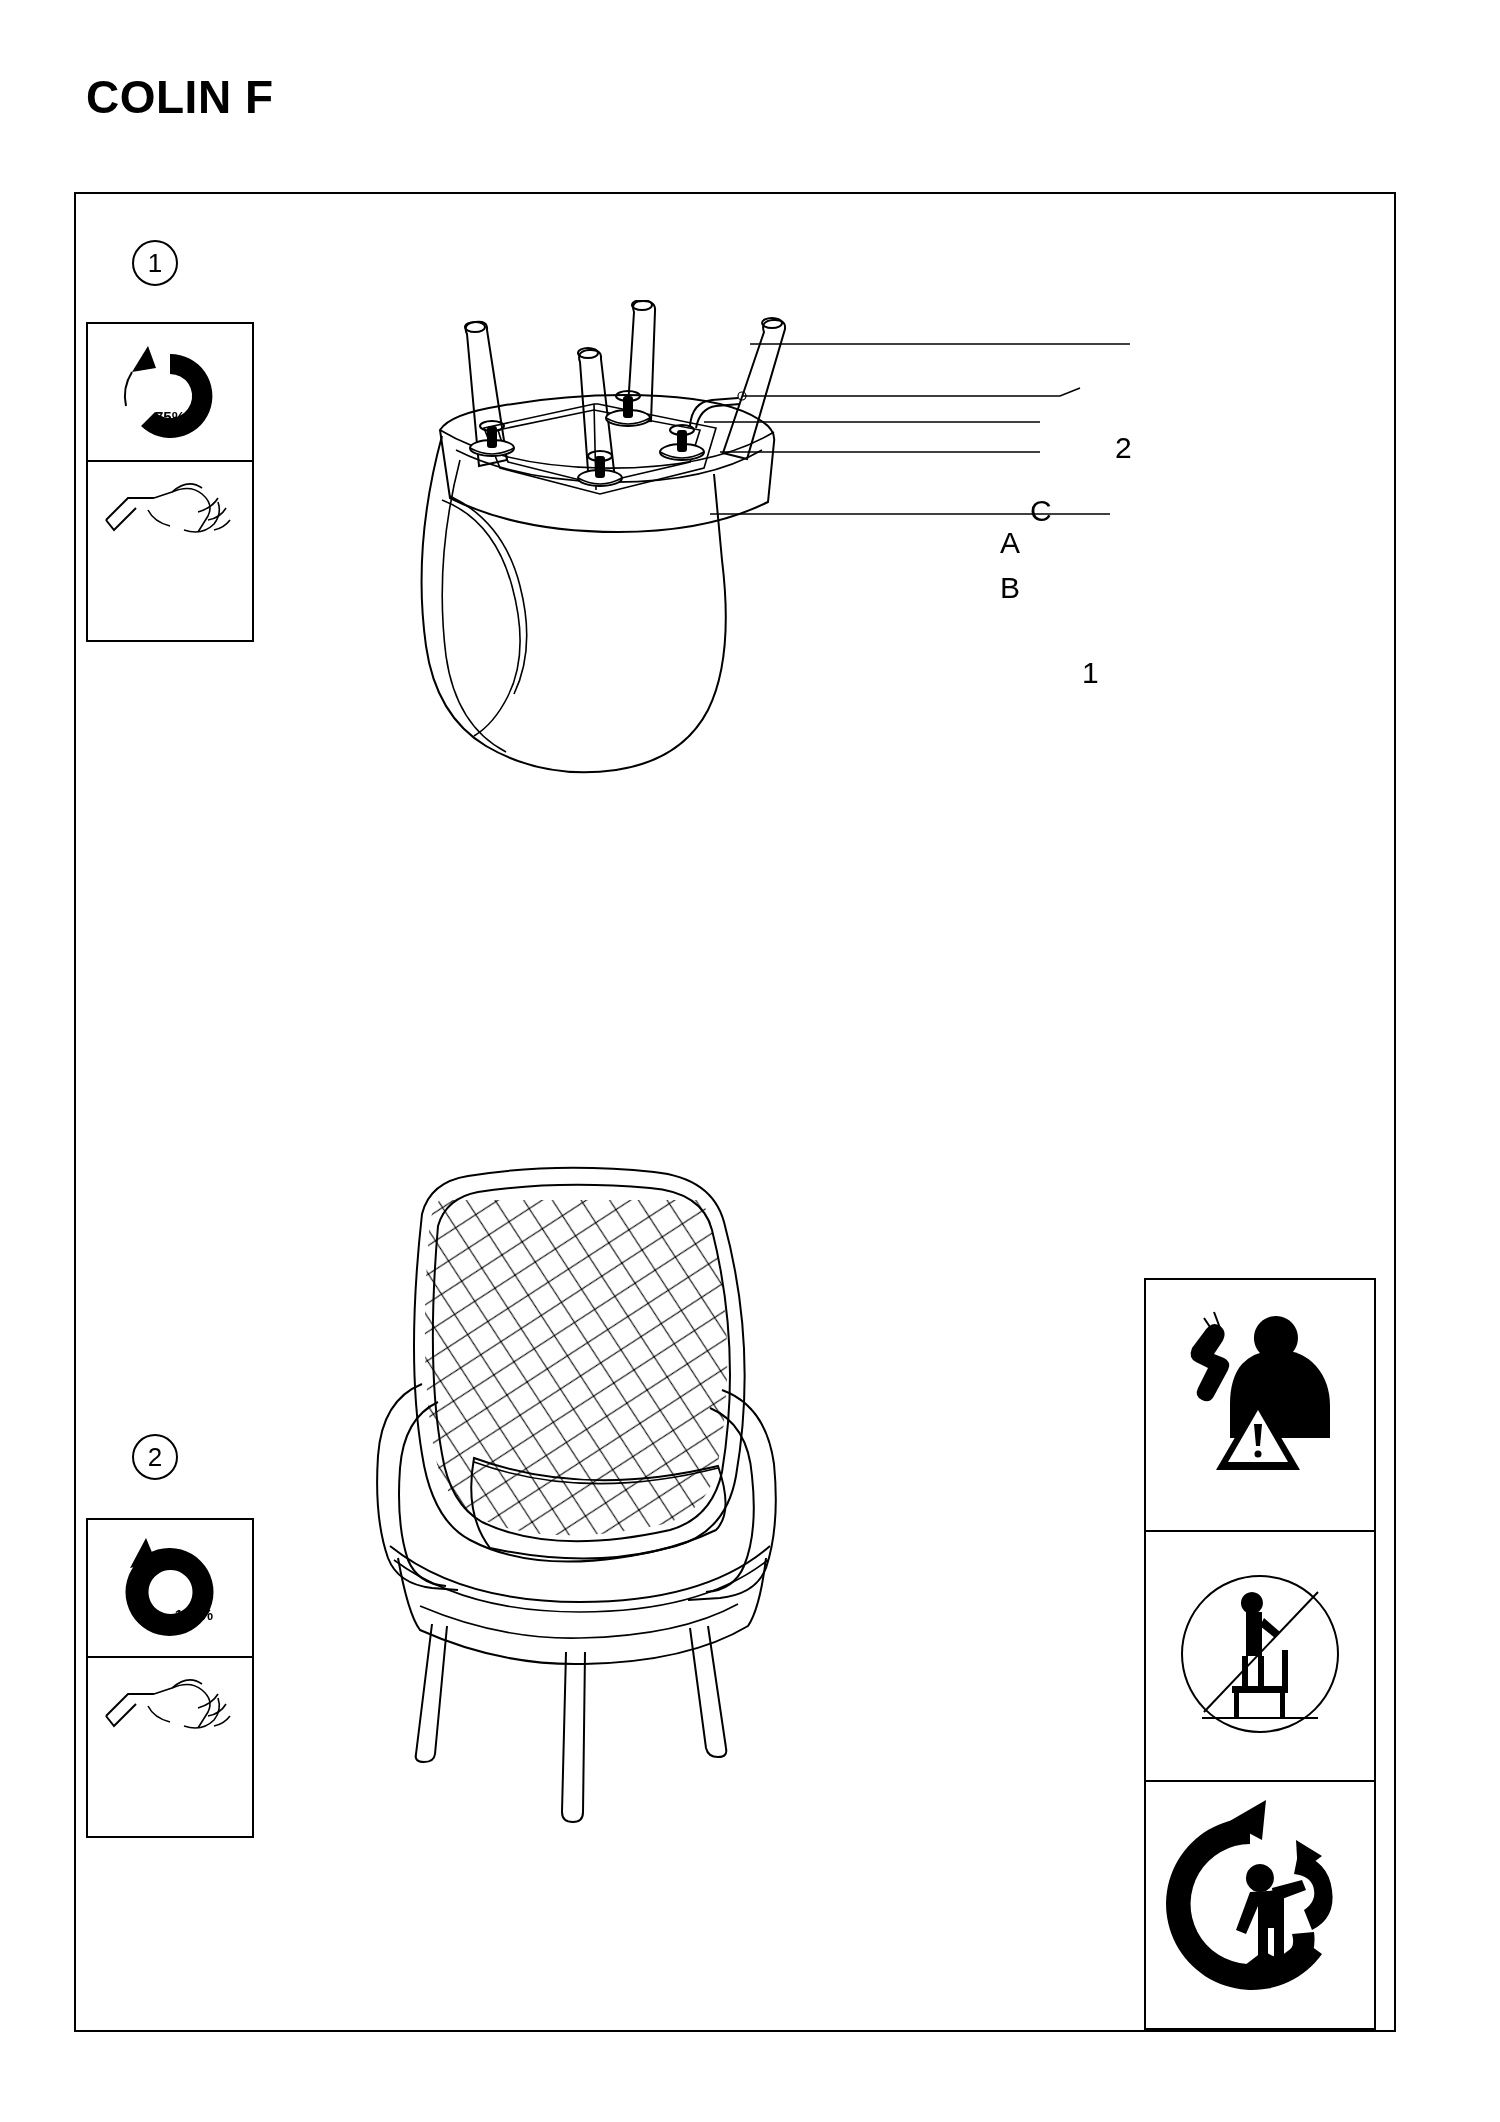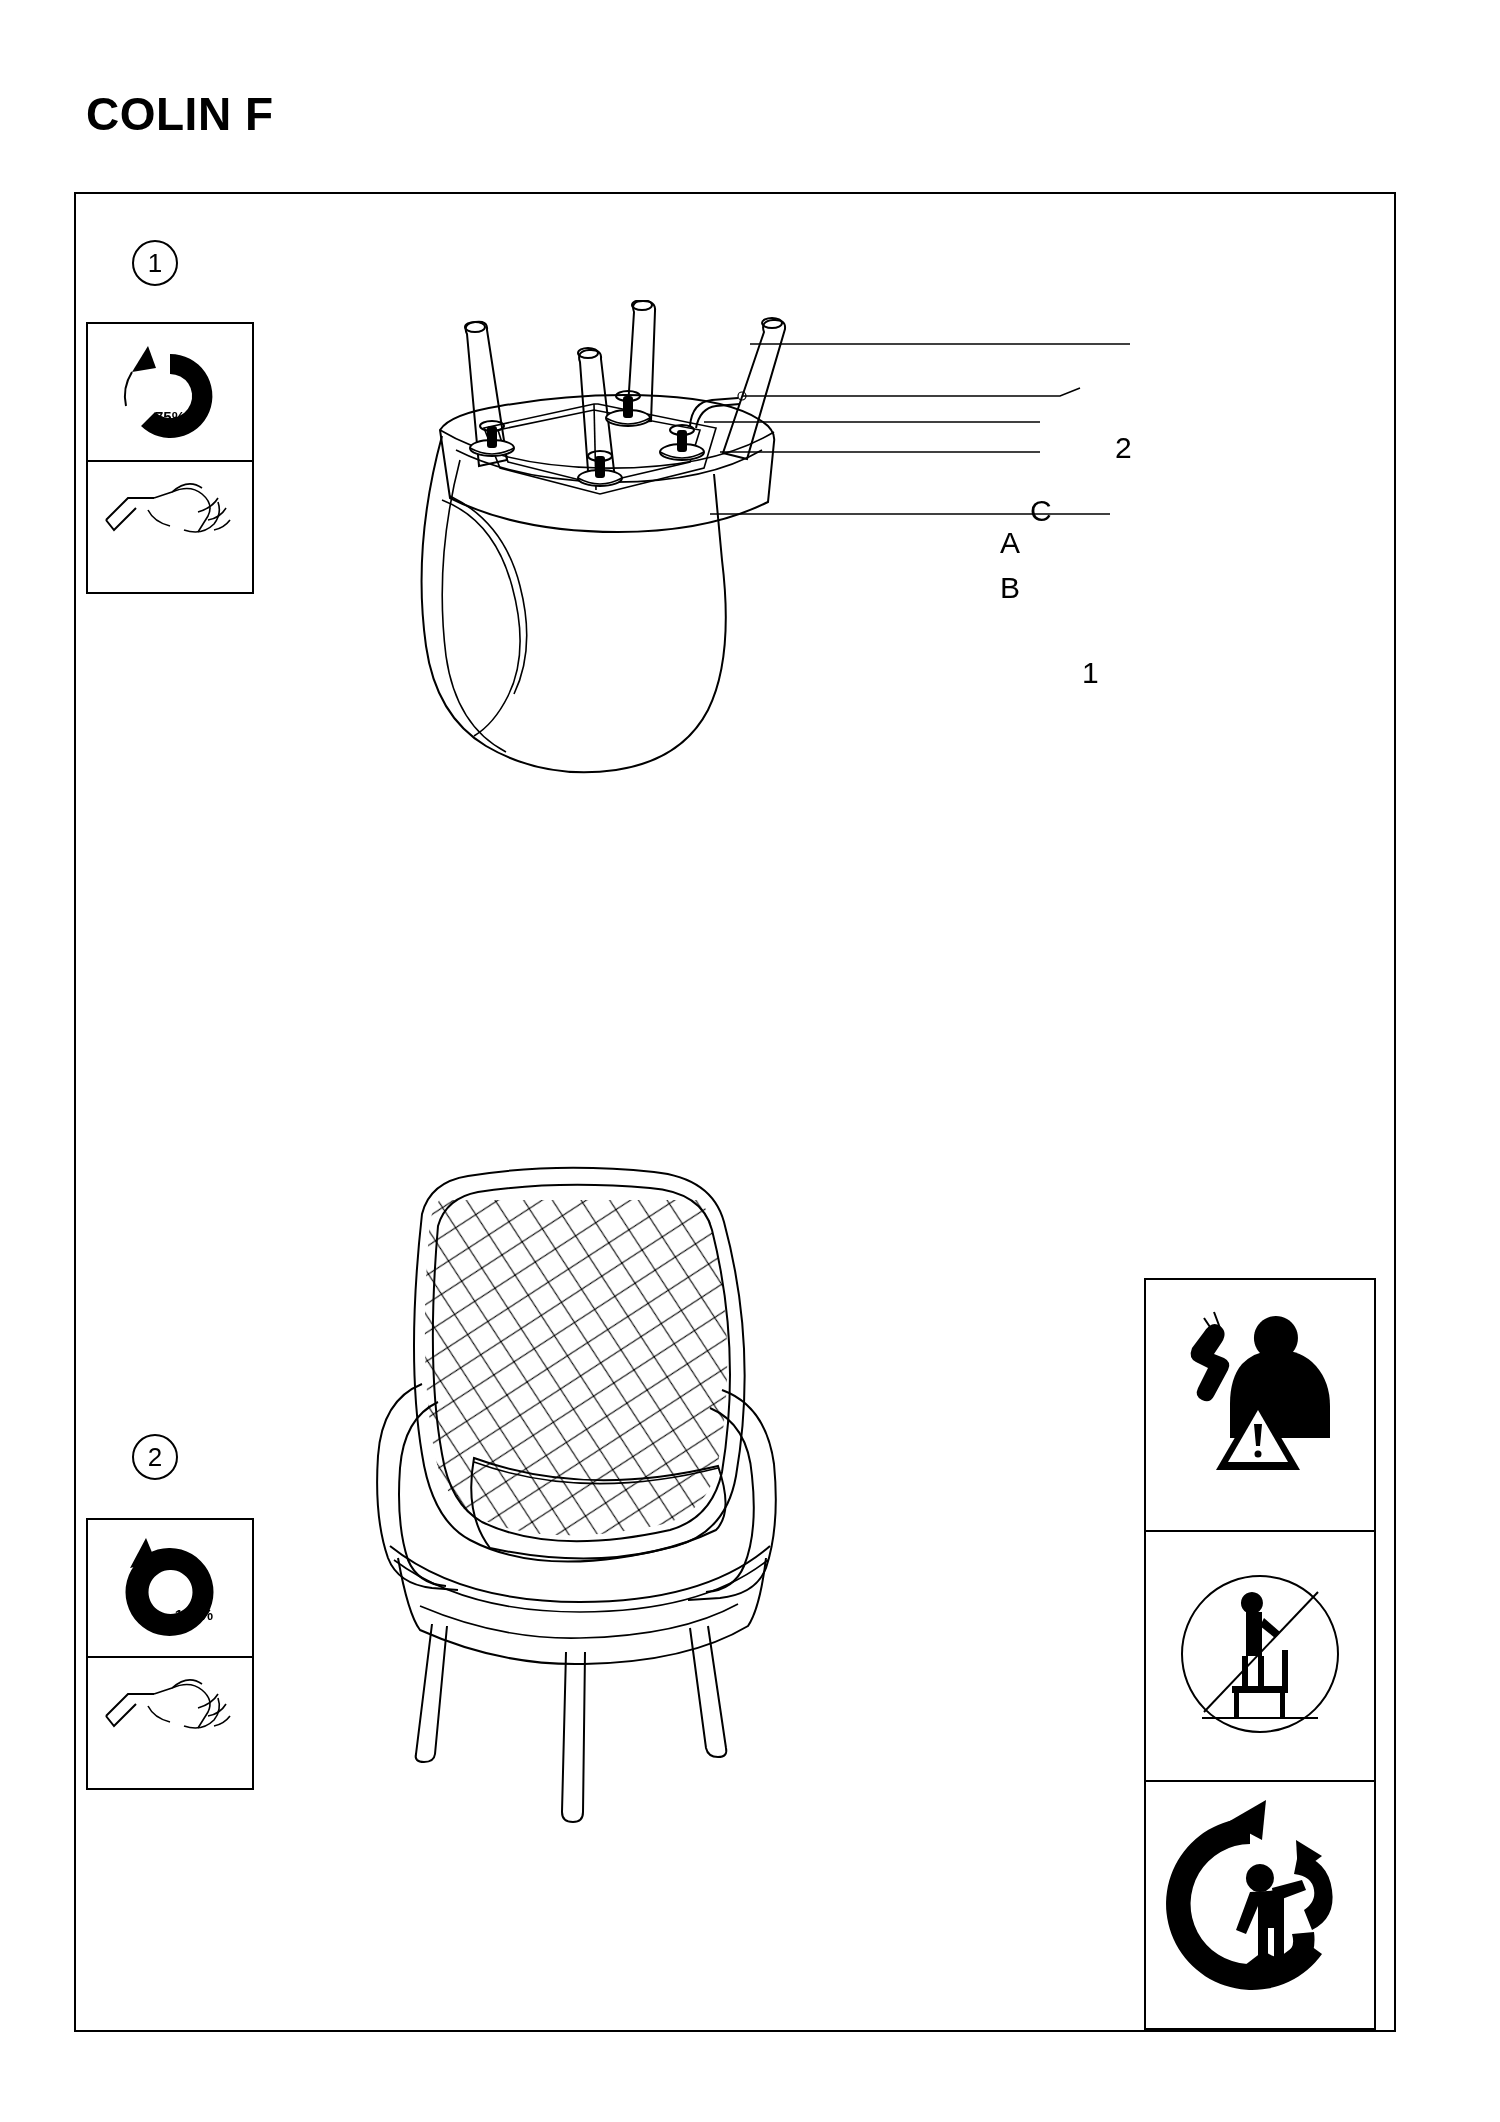--- a/index.html
+++ b/index.html
@@ -17,21 +17,21 @@
   }
   .page {
     position: absolute;
     left: 0; top: 0;
     width: 1500px;
     height: 2122px;
   }
   .title {
     position: absolute;
     left: 86px;
-    top: 87px;
+    top: 70px;
     font-size: 46px;
     font-weight: bold;
     letter-spacing: 0.5px;
   }
   .main-frame {
     position: absolute;
     left: 74px;
     top: 192px;
     width: 1322px;
     height: 1840px;
@@ -51,21 +51,21 @@
     justify-content: center;
   }
   .step-num.s1 { left: 132px; top: 240px; }
   .step-num.s2 { left: 132px; top: 1434px; }
 
   .tool-box {
     position: absolute;
     border: 2px solid #000;
     box-sizing: border-box;
     width: 168px;
-    height: 272px;
+    height: 320px;
   }
   .tool-box.t1 { left: 86px; top: 322px; }
   .tool-box.t2 { left: 86px; top: 1518px; }
   .tool-div {
     position: absolute;
     left: 0;
     width: 100%;
     height: 0;
     border-top: 2px solid #000;
     top: 136px;

